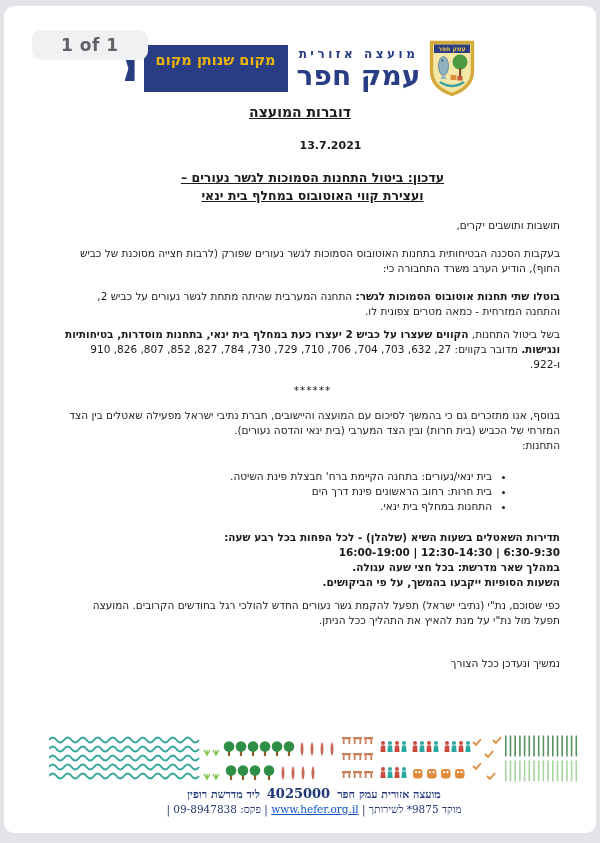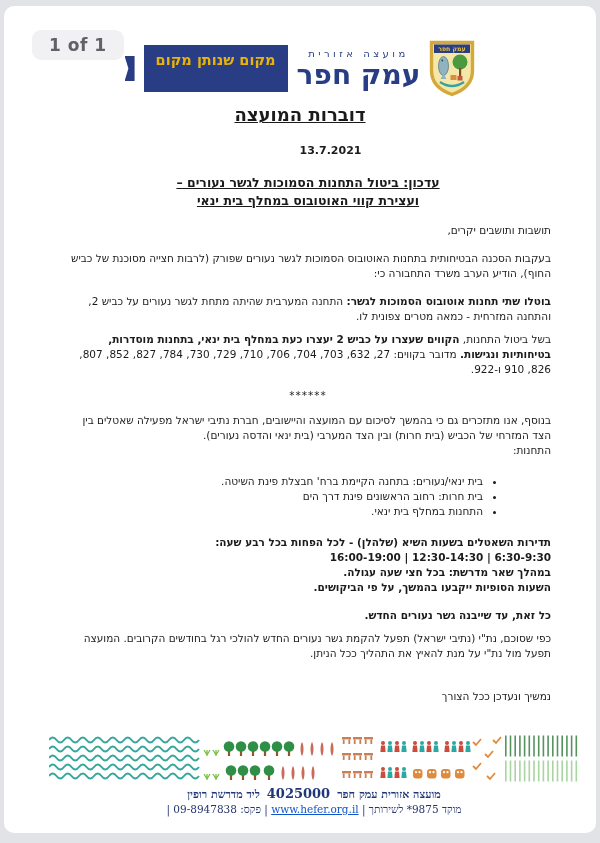--- a/index.html
+++ b/index.html
@@ -10,50 +10,50 @@
     color:#1b1b1b;
   }
   .page{
     position:absolute;top:6px;left:4px;right:4px;bottom:10px;
     background:#ffffff;border-radius:10px;overflow:hidden;
   }
   .badge{
     position:absolute;top:30px;left:32px;z-index:5;
     background:#f1f1f3;color:#5f6266;
     font-size:17px;font-weight:600;letter-spacing:.5px;
-    padding:5px 17px;border-radius:9px;
+    padding:5px 29px;border-radius:9px;
   }
   
   .logo-row{
     display:flex;direction:rtl;justify-content:center;align-items:center;
     gap:9px;margin-top:34px;
   }
   .wordmark{text-align:center;color:#293d85;line-height:1;}
-  .wordmark .small{font-size:10px;letter-spacing:3.5px;font-weight:400;display:block;margin-bottom:2px;}
+  .wordmark .small{font-size:12px;letter-spacing:3.5px;font-weight:700;display:block;margin-bottom:2px;}
   .wordmark .big{font-size:28px;font-weight:bold;display:block;}
   .banner{
     background:#293d85;color:#eab308;font-size:14.5px;font-weight:bold;
     padding:7px 12px 24px;white-space:nowrap;
   }
   .ribbon-end{
     width:10px;height:25px;background:#293d85;
     clip-path:polygon(0 0,100% 0,100% 100%,0 100%,38% 50%);
   }
   .doc-title{
-    text-align:center;font-weight:bold;font-size:18px;margin-top:7px;
+    text-align:center;font-weight:bold;font-size:14px;margin-top:7px;
   }
   .doc-title span{text-decoration:underline;}
   .date-line{
     direction:ltr;text-align:center;margin:19px 0 0 61px;
     font-size:11px;font-weight:bold;
   }
   
   .content{
     direction:rtl;text-align:right;
-    padding:17px 45px 0 61px;
+    padding:17px 36px 0 61px;
     font-size:10.5px;line-height:15px;
   }
   .main-heading{
     text-align:center;font-size:12.5px;font-weight:bold;line-height:18px;
     margin:0 0 13px;
   }
   .main-heading span{text-decoration:underline;}
   .para{margin:8px 0 13px;}
   .m0{margin-bottom:0;}
   .sep{text-align:center;margin:11px 0 10px;letter-spacing:1px;}
@@ -138,21 +138,20 @@
       <li>התחנות במחלף בית ינאי.</li>
     </ul>
 
     <div class="freq">
       <div>תדירות השאטלים בשעות השיא (שלהלן) - לכל הפחות בכל רבע שעה:</div>
       <div>6:30-9:30 | 12:30-14:30 | 16:00-19:00</div>
       <div>במהלך שאר מדרשת: בכל חצי שעה עגולה.</div>
       <div>השעות הסופיות ייקבעו בהמשך, על פי הביקושים.</div>
     </div>
 
-    <p class="para m0" style="margin-top:13px"><b>כל זאת, עד שייבנה גשר נעורים החדש.</b></p>
     <p class="para m0">כפי שסוכם, נת"י (נתיבי ישראל) תפעל להקמת גשר נעורים החדש להולכי רגל בחודשים הקרובים. המועצה תפעל מול נת"י על מנת להאיץ את התהליך ככל הניתן.</p>
 
     <p class="signoff">נמשיך ונעדכן ככל הצורך</p>
   </div>
 
   <div class="footer">
 
     <svg width="530" height="52" viewBox="0 0 530 52">
       <defs>
         <path id="wv" d="M0,0 q3.75,-5 7.5,0 t7.5,0 t7.5,0 t7.5,0 t7.5,0 t7.5,0 t7.5,0 t7.5,0 t7.5,0 t7.5,0 t7.5,0 t7.5,0 t7.5,0 t7.5,0 t7.5,0 t7.5,0 t7.5,0 t7.5,0 t7.5,0 t7.5,0" fill="none" stroke="#35a79c" stroke-width="2"></path>

